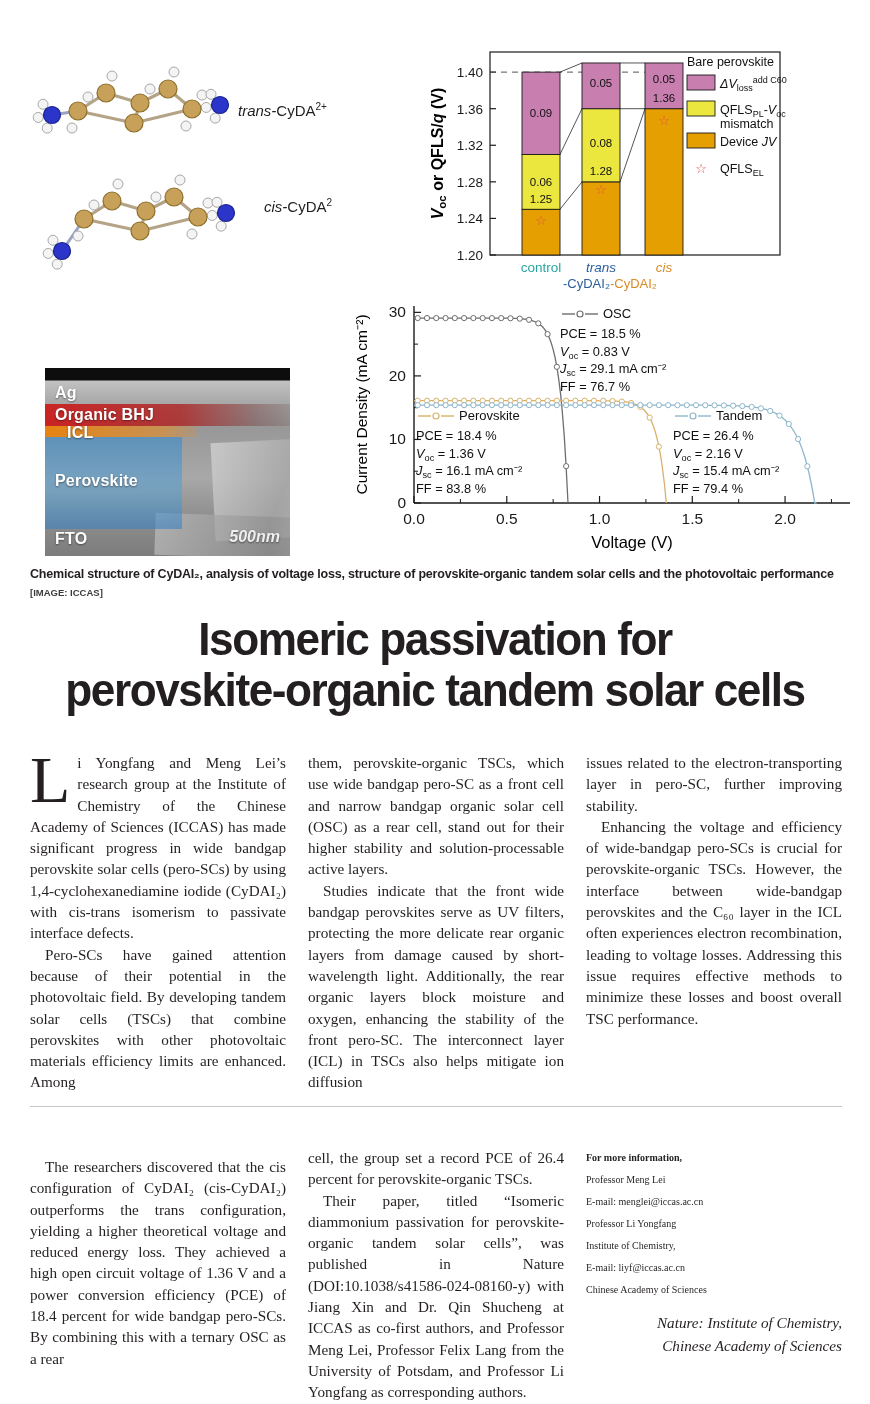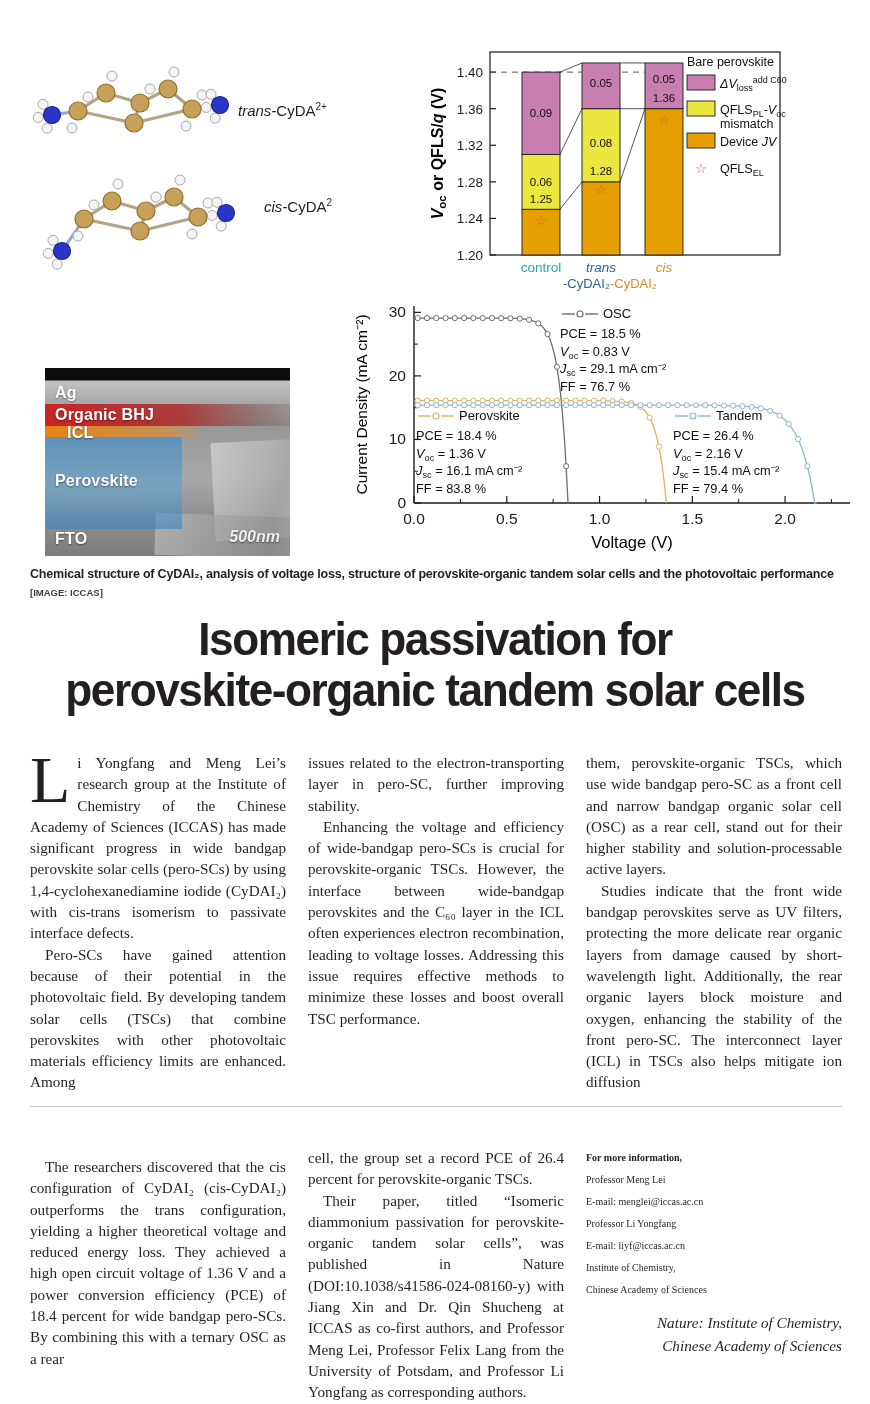--- a/index.html
+++ b/index.html
@@ -395,47 +395,47 @@
   <div>Isomeric passivation for</div>
   <div>perovskite-organic tandem solar cells</div>
 </h1>
 
 <div class="abs cols">
   <div>
     <p><span class="dropcap">L</span><span>i Yongfang and Meng Lei’s research group at the Institute of Chemistry of the Chinese Academy of Sciences (ICCAS) has made significant progress in wide bandgap perovskite solar cells (pero-SCs) by using 1,4-cyclohexanediamine iodide (CyDAI₂) with cis-trans isomerism to passivate interface defects.</span></p>
     <p class="indent">Pero-SCs have gained attention because of their potential in the photovoltaic field. By developing tandem solar cells (TSCs) that combine perovskites with other photovoltaic materials efficiency limits are enhanced. Among</p>
   </div>
   <div>
+    <p>them, perovskite-organic TSCs, which use wide bandgap pero-SC as a front cell and narrow bandgap organic solar cell (OSC) as a rear cell, stand out for their higher stability and solution-processable active layers.</p>
+    <p class="indent">Studies indicate that the front wide bandgap perovskites serve as UV filters, protecting the more delicate rear organic layers from damage caused by short-wavelength light. Additionally, the rear organic layers block moisture and oxygen, enhancing the stability of the front pero-SC. The interconnect layer (ICL) in TSCs also helps mitigate ion diffusion</p>
+  </div>
+  <div>
     <p>issues related to the electron-transporting layer in pero-SC, further improving stability.</p>
     <p class="indent">Enhancing the voltage and efficiency of wide-bandgap pero-SCs is crucial for perovskite-organic TSCs. However, the interface between wide-bandgap perovskites and the C₆₀ layer in the ICL often experiences electron recombination, leading to voltage losses. Addressing this issue requires effective methods to minimize these losses and boost overall TSC performance.</p>
-  </div>
-  <div>
-    <p>them, perovskite-organic TSCs, which use wide bandgap pero-SC as a front cell and narrow bandgap organic solar cell (OSC) as a rear cell, stand out for their higher stability and solution-processable active layers.</p>
-    <p class="indent">Studies indicate that the front wide bandgap perovskites serve as UV filters, protecting the more delicate rear organic layers from damage caused by short-wavelength light. Additionally, the rear organic layers block moisture and oxygen, enhancing the stability of the front pero-SC. The interconnect layer (ICL) in TSCs also helps mitigate ion diffusion</p>
   </div>
 </div>
 
 <div class="abs rule"></div>
 
 <div class="abs bottom">
   <div class="bcol1">
     <p class="indent">The researchers discovered that the cis configuration of CyDAI₂ (cis-CyDAI₂) outperforms the trans configuration, yielding a higher theoretical voltage and reduced energy loss. They achieved a high open circuit voltage of 1.36 V and a power conversion efficiency (PCE) of 18.4 percent for wide bandgap pero-SCs. By combining this with a ternary OSC as a rear</p>
   </div>
   <div class="bcol2">
     <p>cell, the group set a record PCE of 26.4 percent for perovskite-organic TSCs.</p>
     <p class="indent">Their paper, titled “Isomeric diammonium passivation for perovskite-organic tandem solar cells”, was published in Nature (DOI:10.1038/s41586-024-08160-y) with Jiang Xin and Dr. Qin Shucheng at ICCAS as co-first authors, and Professor Meng Lei, Professor Felix Lang from the University of Potsdam, and Professor Li Yongfang as corresponding authors.</p>
   </div>
   <div class="bcol3">
     <div class="contact">
       <div class="c-bold">For more information,</div>
       <div>Professor Meng Lei</div>
       <div>E-mail: menglei@iccas.ac.cn</div>
       <div>Professor Li Yongfang</div>
+      <div>Institute of Chemistry,</div>
       <div>E-mail: liyf@iccas.ac.cn</div>
-      <div>Institute of Chemistry,</div>
       <div>Chinese Academy of Sciences</div>
     </div>
     <div class="source">
       <div>Nature: Institute of Chemistry,</div>
       <div>Chinese Academy of Sciences</div>
     </div>
   </div>
 </div>
 
 </body></html>

